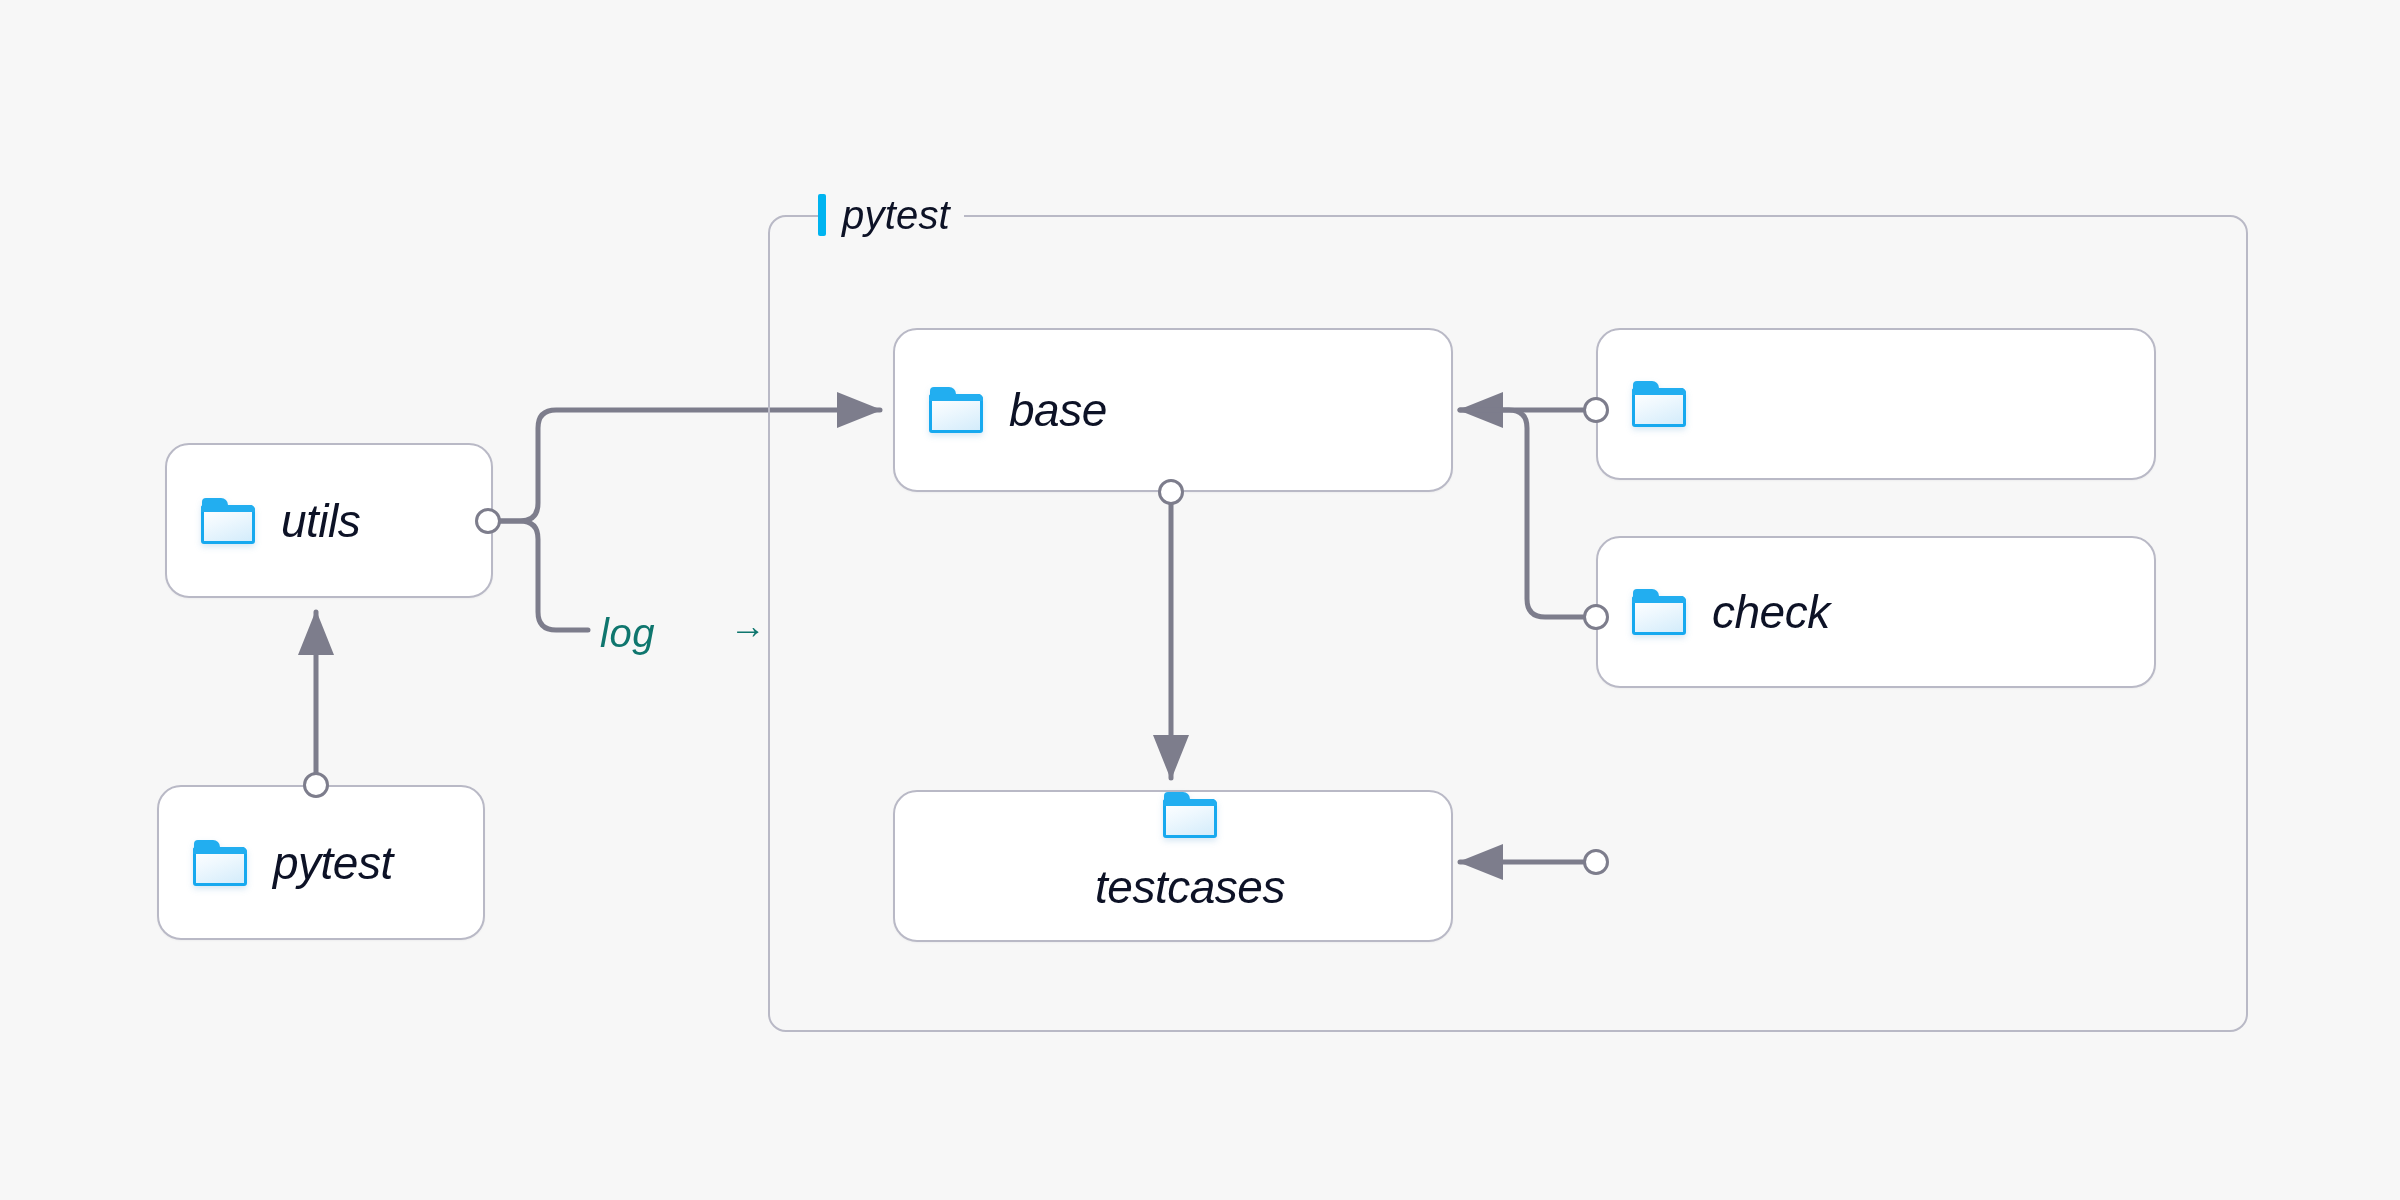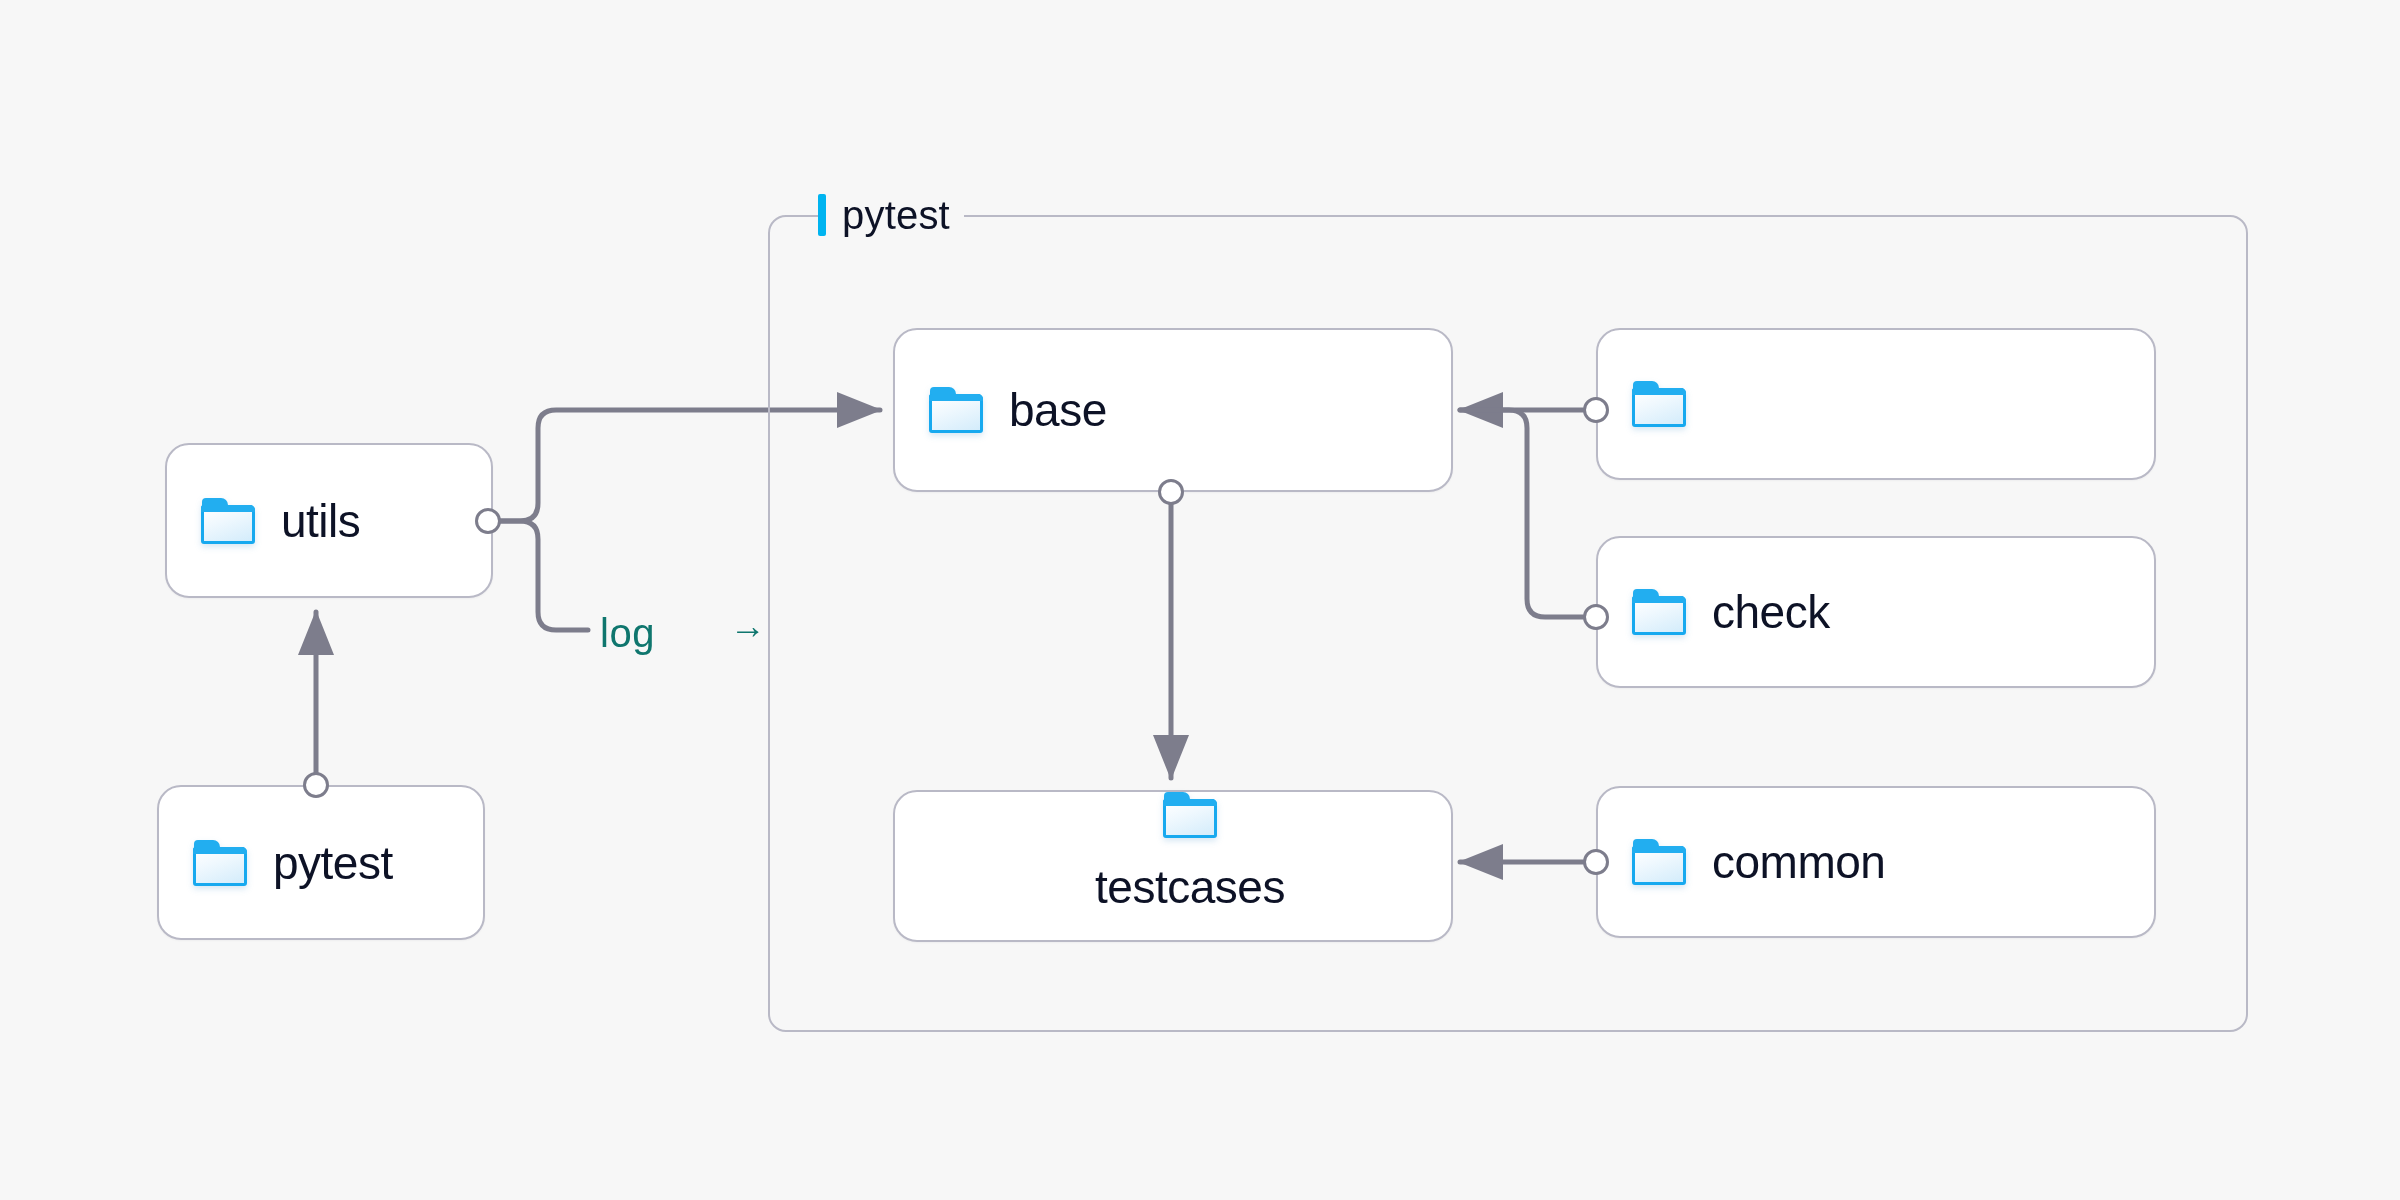--- a/index.html
+++ b/index.html
@@ -7,20 +7,21 @@
     padding: 0;
     background: #f7f7f7;
   }
   #canvas {
     position: relative;
     width: 2400px;
     height: 1200px;
     background: #f7f7f7;
     font-family: "Liberation Sans", sans-serif;
     overflow: hidden;
+    font-style: italic;
   }
   
   #edges {
     position: absolute;
     inset: 0;
     width: 2400px;
     height: 1200px;
     pointer-events: none;
   }
   
@@ -228,26 +229,18 @@
   <div class="node" style="left:1596px; top:536px; width:560px; height:152px;">
     <span class="folder-icon">
       <span class="tab"></span>
         <span class="body"></span>
         <span class="lip"></span>
     </span>
     <span class="node-label">check</span>
   </div>
   <span class="port" style="left:1583px; top:604px;"></span>
 
-  <div class="node" style="left:1596px; top:786px; width:560px; height:152px;">
-    <span class="folder-icon">
-      <span class="tab"></span>
-        <span class="body"></span>
-        <span class="lip"></span>
-    </span>
-    <span class="node-label">common</span>
-  </div>
   <span class="port" style="left:1583px; top:849px;"></span>
 
   <span class="edge-label" style="left:600px; top:613px;">log</span>
   <span class="edge-label" style="left:730px; top:608px; font-size:36px;">→</span>
 
 </div>
 
 </body></html>

